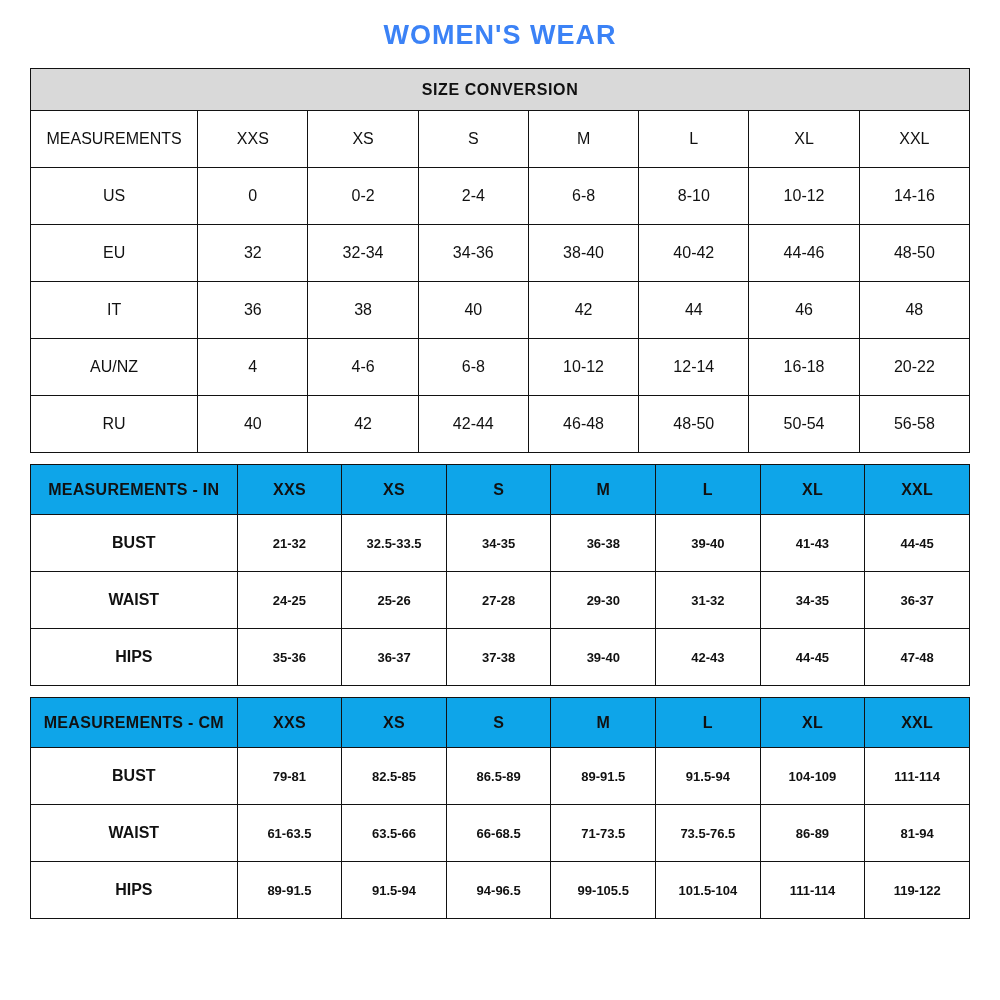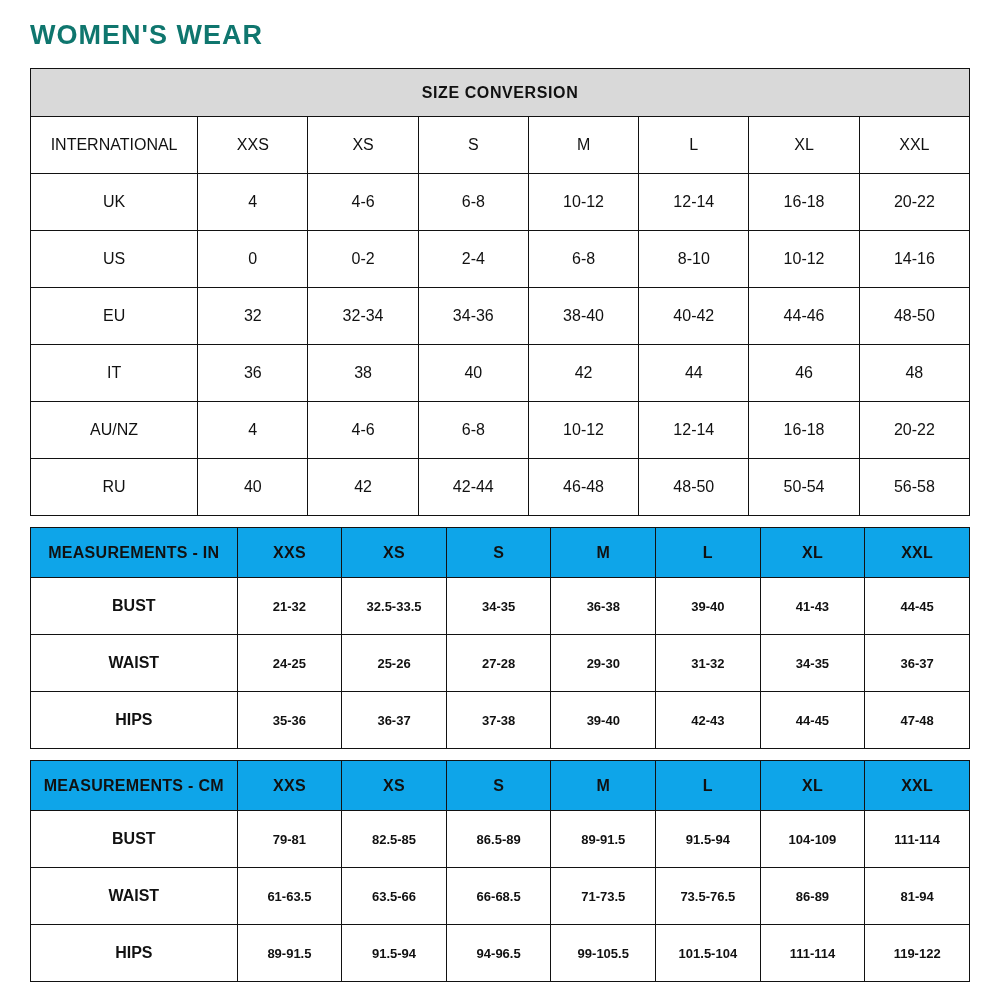--- a/index.html
+++ b/index.html
@@ -4,42 +4,42 @@
 <style>
   * { box-sizing: border-box; margin: 0; padding: 0; }
   html, body { background: #ffffff; }
   body {
     width: 1000px; height: 1000px;
     font-family: "Liberation Sans", sans-serif;
     color: #111111;
   }
   .page { width: 1000px; height: 1000px; padding: 12px 30px 0 30px; }
   .page-title {
-    text-align: left;
+    text-align: center;
     font-size: 27px;
     font-weight: 700;
     letter-spacing: 1px;
     margin: 8px 0 17px 0;
-    color: #0f766e;
+    color: #3b82f6;
   }
   table {
     width: 100%;
     border-collapse: collapse;
     table-layout: fixed;
   }
   td, th {
     border: 1.6px solid #121212;
     text-align: center;
     vertical-align: middle;
     overflow: hidden;
     white-space: nowrap;
   }
   
   .t1 .title-row th {
-    height: 48px;
+    height: 42px;
     background: #d9d9d9;
     font-size: 16px;
     font-weight: 700;
     letter-spacing: 0.6px;
     margin-left: 46px;
   }
   .t1 td { height: 57px; font-size: 16px; font-weight: 400; }
   .c-label1 { width: 17.8%; }
   .c-size1  { width: 11.74%; }
   
@@ -72,38 +72,28 @@
         <col class="c-size1">
         <col class="c-size1">
         <col class="c-size1">
         <col class="c-size1">
       </colgroup>
     <tbody>
       <tr class="title-row">
         <th colspan="8">SIZE CONVERSION</th>
       </tr>
       <tr>
-        <td>INTERNATIONAL</td>
+        <td>MEASUREMENTS</td>
         <td>XXS</td>
         <td>XS</td>
         <td>S</td>
         <td>M</td>
         <td>L</td>
         <td>XL</td>
         <td>XXL</td>
-      </tr>
-      <tr>
-        <td>UK</td>
-        <td>4</td>
-        <td>4-6</td>
-        <td>6-8</td>
-        <td>10-12</td>
-        <td>12-14</td>
-        <td>16-18</td>
-        <td>20-22</td>
       </tr>
       <tr>
         <td>US</td>
         <td>0</td>
         <td>0-2</td>
         <td>2-4</td>
         <td>6-8</td>
         <td>8-10</td>
         <td>10-12</td>
         <td>14-16</td>

